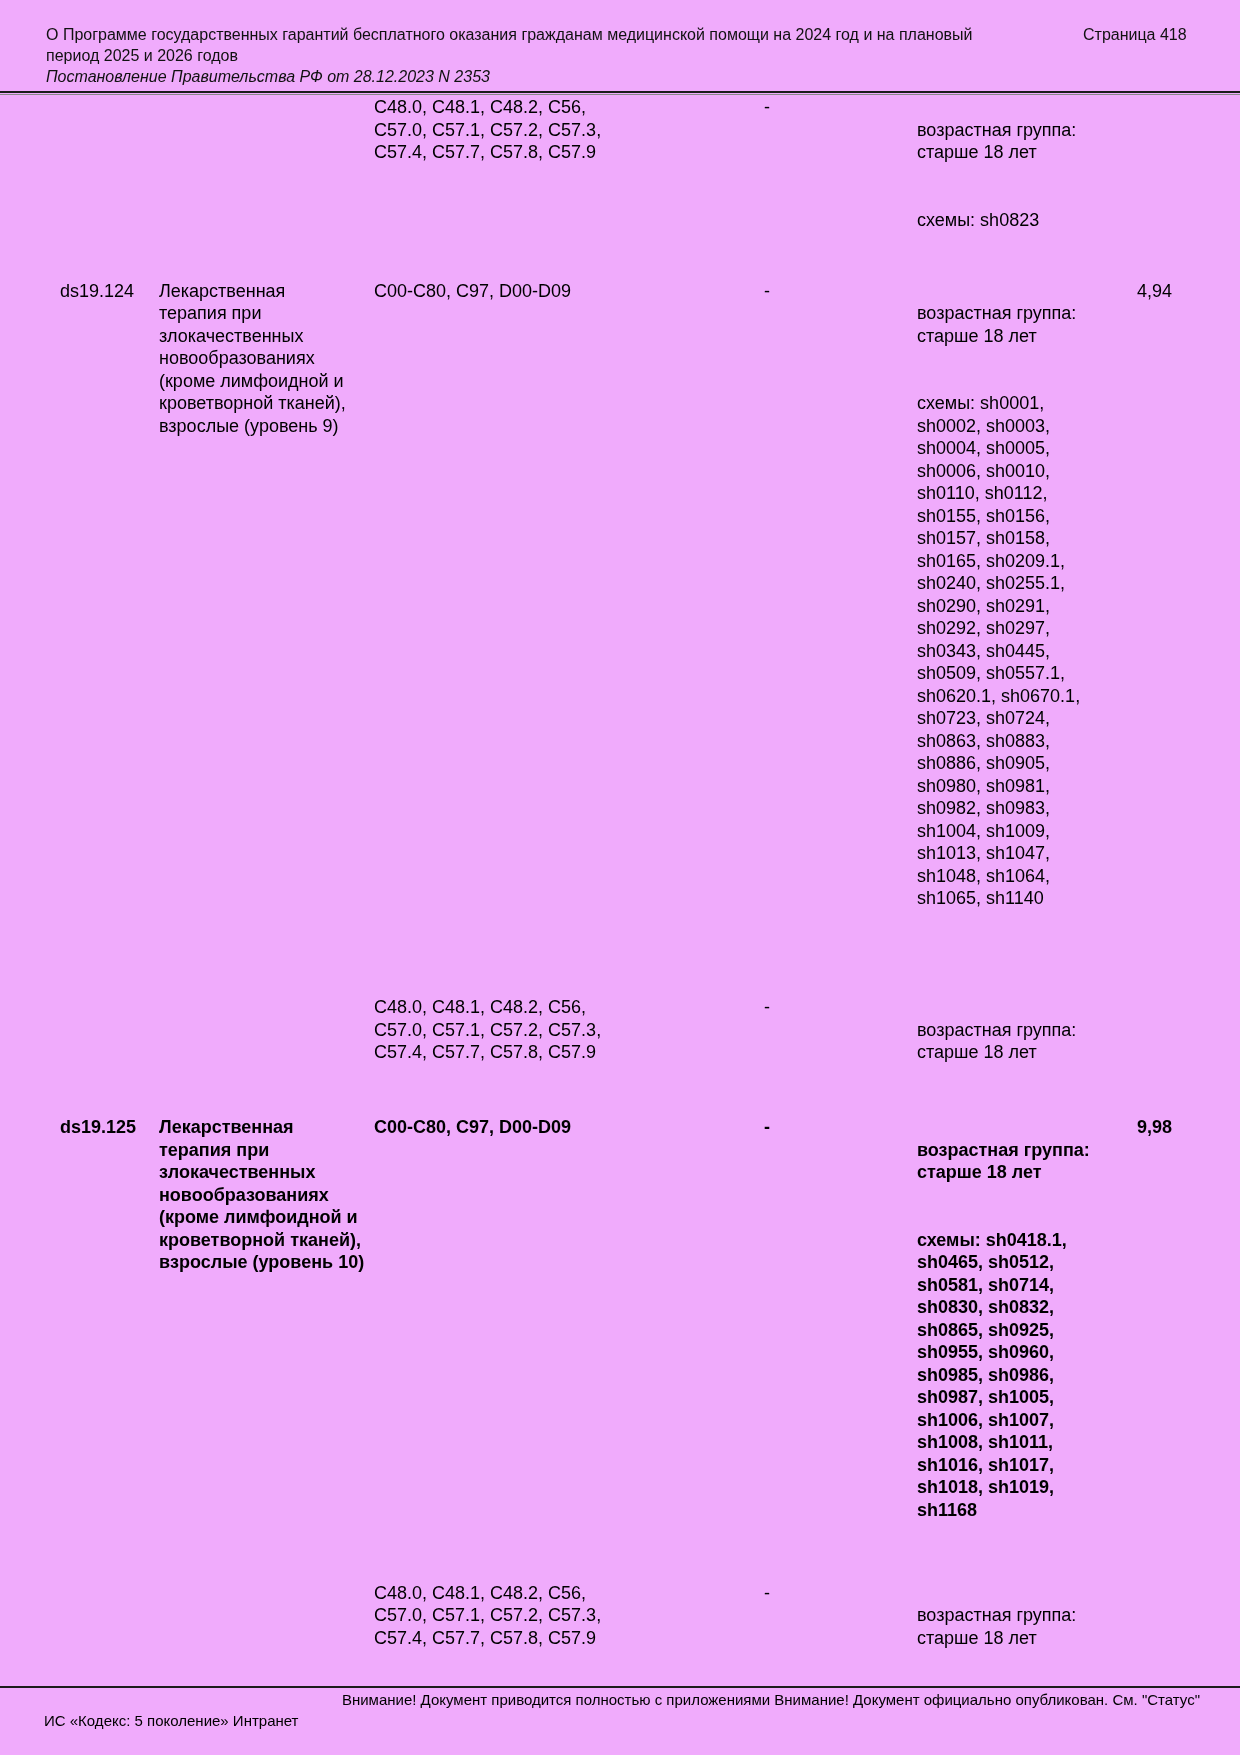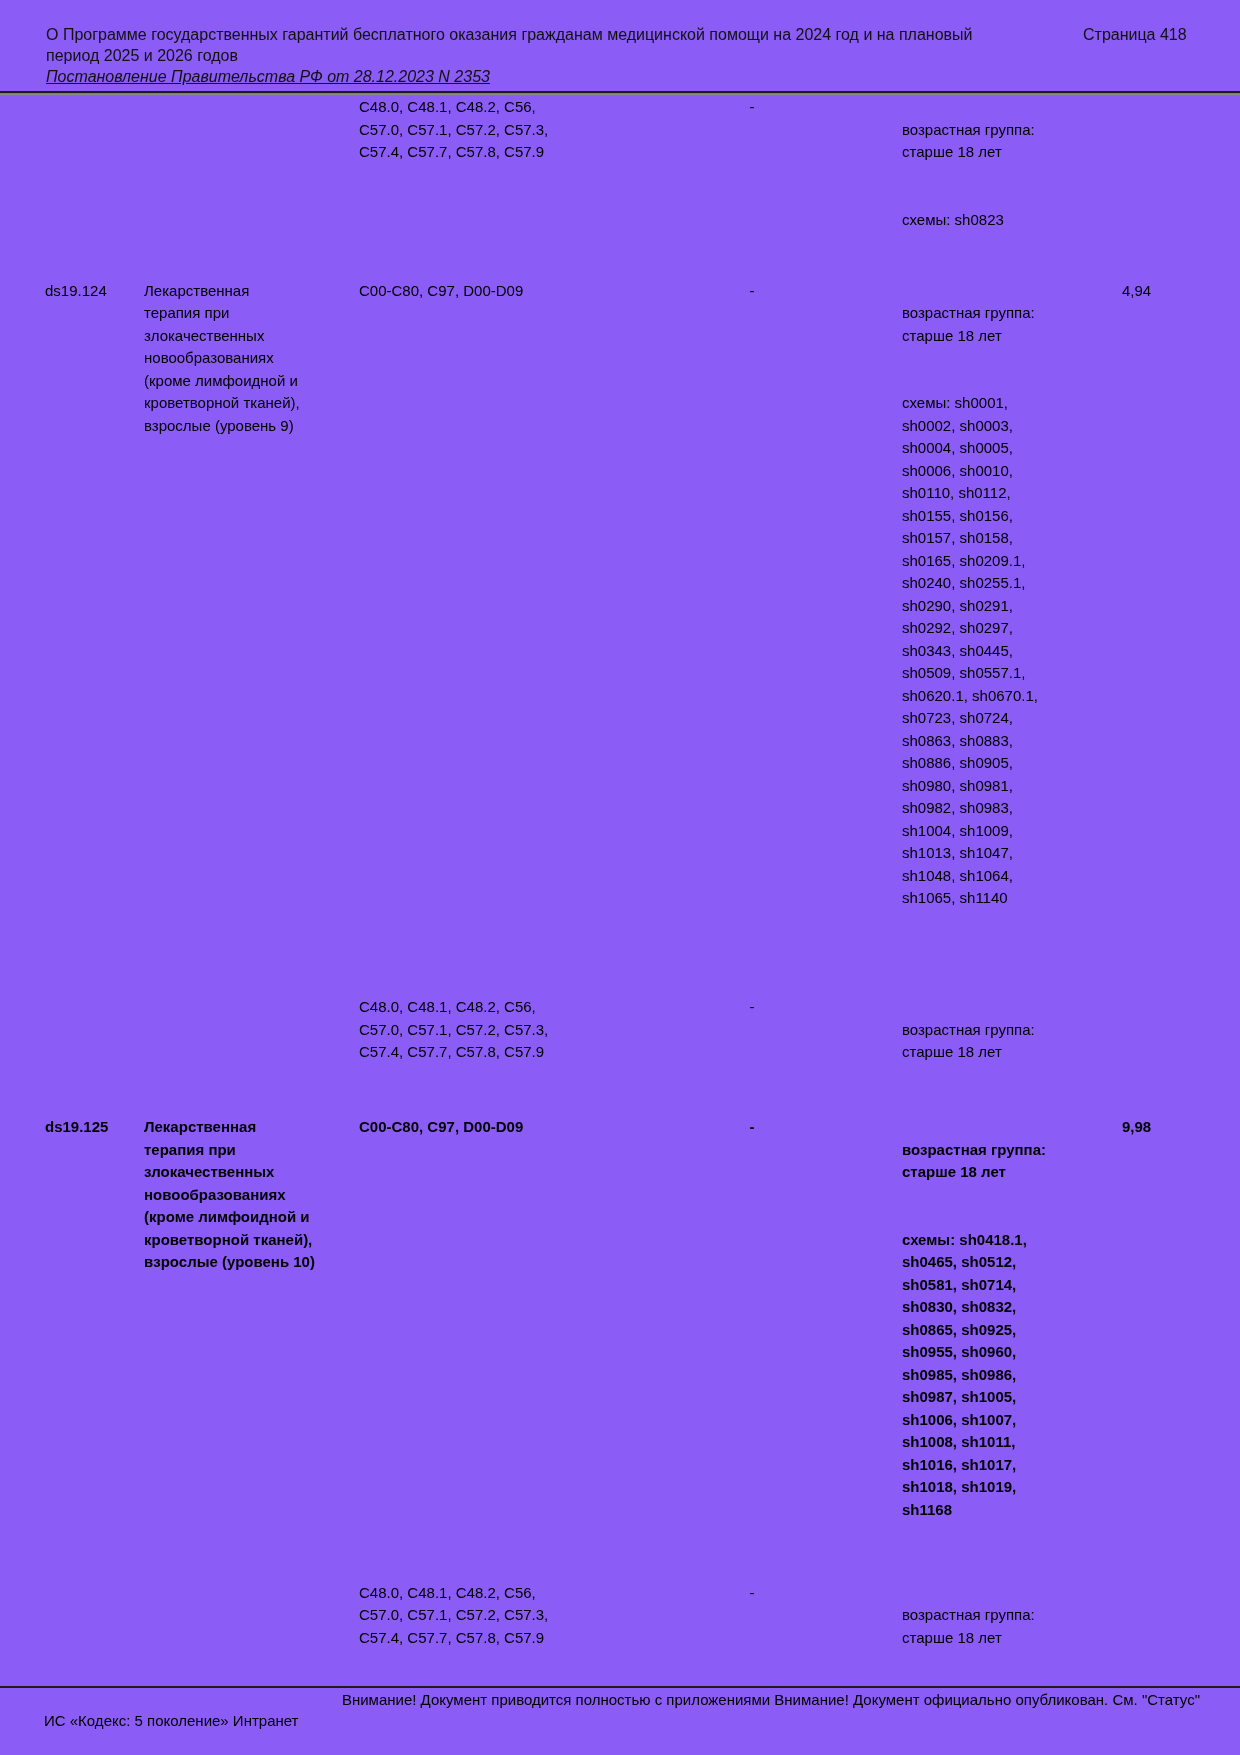--- a/index.html
+++ b/index.html
@@ -1,28 +1,28 @@
 <!DOCTYPE html>
 <html lang="ru"><head>
 <meta charset="utf-8">
 <style>
   html,body { margin:0; padding:0; background:#ffffff; }
   body { font-family:"Liberation Sans", sans-serif; color:#000; }
-  .page { position:relative; width:1240px; height:1755px; background:#8b5cf6; overflow:hidden; }
+  .page { position:relative; width:1240px; height:1755px; background:#f0abfc; overflow:hidden; }
 
   
   .doc-header { position:relative; padding:24px 55px 0 46px; font-size:16px; line-height:21px; color:#111; }
   .doc-title { max-width:1010px; white-space:pre-line; }
-  .doc-subtitle { font-style:italic; white-space:pre-line;text-decoration:underline; }
+  .doc-subtitle { font-style:italic; white-space:pre-line; }
   .page-num { position:absolute; left:1083px; top:24px; white-space:nowrap; }
   .top-rule { margin-top:4px; height:1px; border-top:2px solid #1c1c1c; border-bottom:1px solid #8a8a8a; }
 
   
   .drg-row { display:grid; grid-template-columns:99px 215px 243px 300px 220px 107px;
-             margin-left:45px; font-size:15px; line-height:22.5px; align-items:start; }
+             margin-left:60px; font-size:18px; line-height:22.5px; align-items:start; }
   .cell { white-space:pre-line; }
   .dash-cell { text-align:center; }
   .schemes { margin-top:22.5px; white-space:pre-line; }
   .row-a  { margin-top:1px; }
   .row-b  { margin-top:26px; }
   .row-b2 { margin-top:64px; }
   .row-c  { margin-top:30px;font-weight:bold; }
   .row-c2 { margin-top:38px; }
 
   

